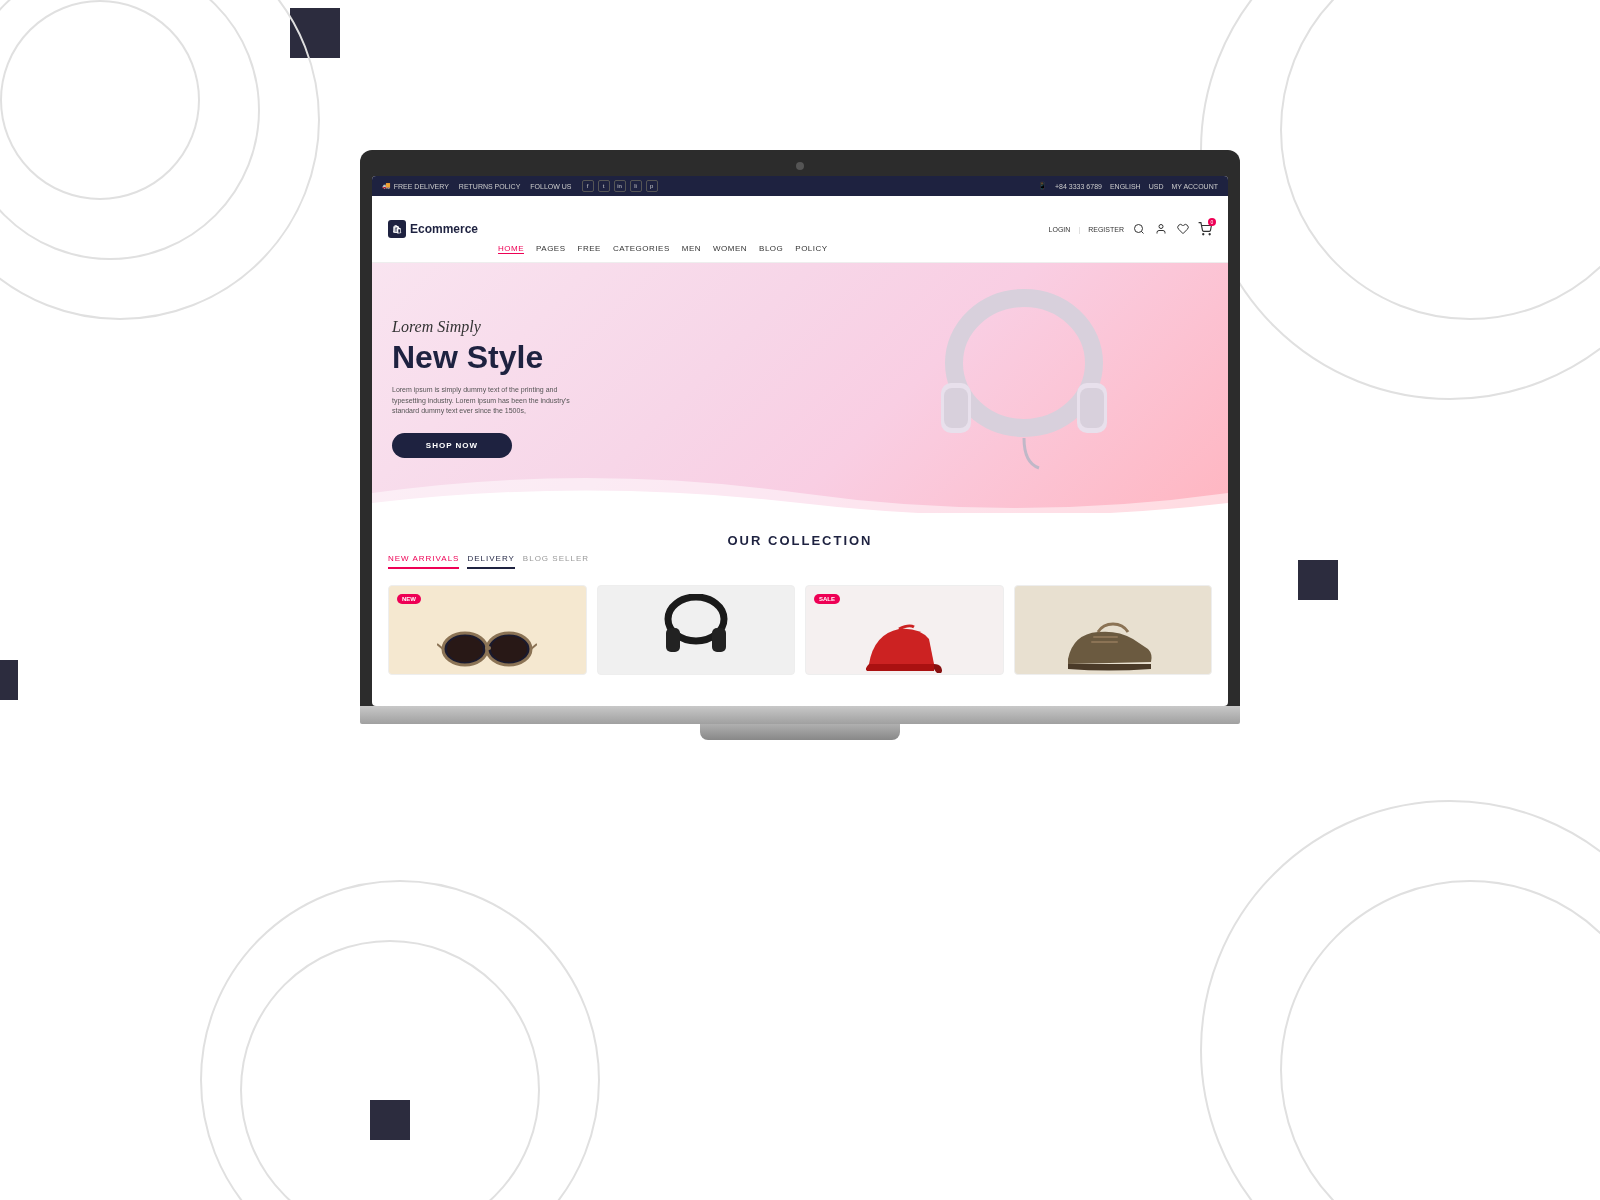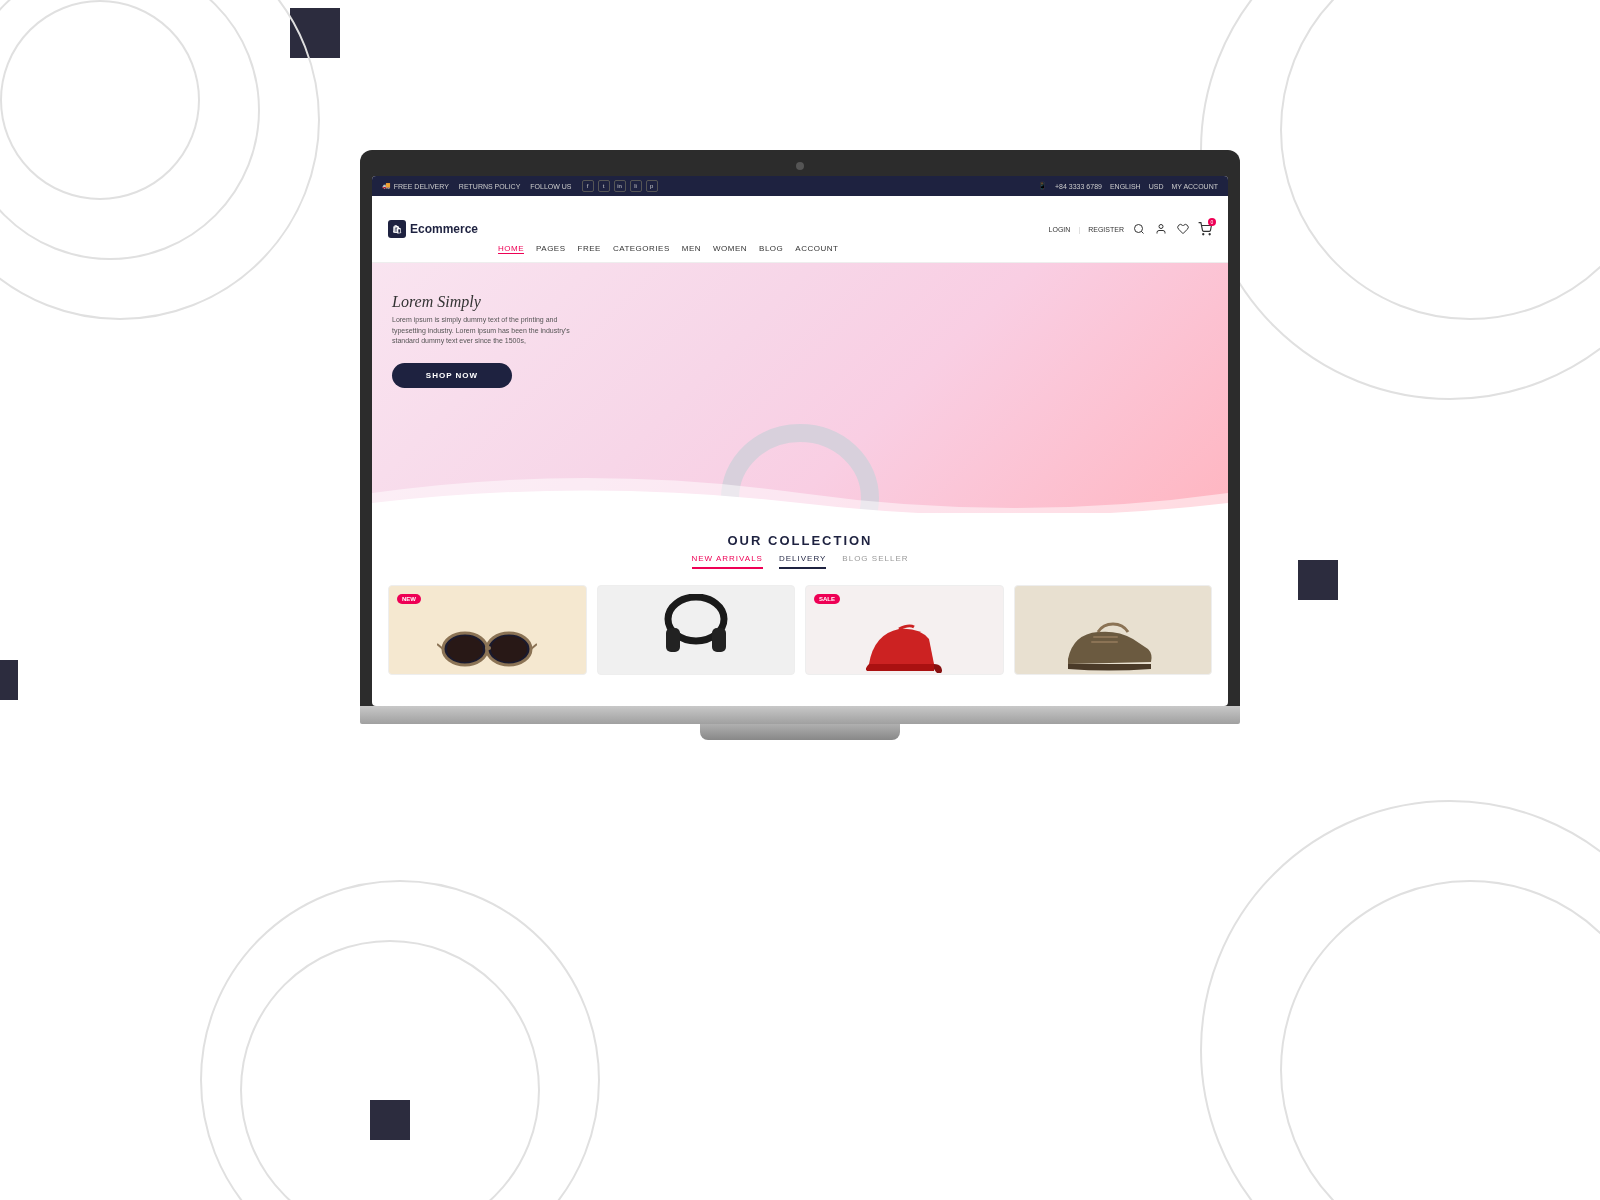--- a/index.html
+++ b/index.html
@@ -235,21 +235,20 @@
       justify-content: center;
     }
 
     
     .site-hero {
       background: linear-gradient(135deg, #f9e4f0 0%, #f7d6e8 40%, #f9cee3 60%, #ffb6c1 100%);
       display: flex;
       position: relative;
       height: 250px;
       overflow: hidden;
-      flex-direction: column;
     }
 
     .hero-left {
       flex: 1;
       padding: 30px 20px;
       display: flex;
       flex-direction: column;
       justify-content: center;
     }
 
@@ -310,22 +309,21 @@
       text-align: center;
       font-size: 13px;
       font-weight: bold;
       letter-spacing: 2px;
       color: #1e2240;
       margin-bottom: 6px;
     }
 
     .collection-tabs {
       display: flex;
-      justify-content: center;
-      gap: 16px;
+      gap: 8px;
       margin-bottom: 16px;
     }
 
     .collection-tab {
       font-size: 8px;
       color: #999;
       cursor: pointer;
       letter-spacing: 1px;
       padding-bottom: 4px;
     }
@@ -432,21 +430,21 @@
           <span>Ecommerce</span>
         </div>
         <div class="nav-links">
           <a class="nav-link active">HOME</a>
           <a class="nav-link">PAGES</a>
           <a class="nav-link">FREE</a>
           <a class="nav-link">CATEGORIES</a>
           <a class="nav-link">MEN</a>
           <a class="nav-link">WOMEN</a>
           <a class="nav-link">BLOG</a>
-          <a class="nav-link">ACCOUNT</a>
+          <a class="nav-link">POLICY</a>
         </div>
         <div class="nav-actions">
           <span class="nav-btn">LOGIN</span>
           <span style="font-size:7px;color:#ccc">|</span>
           <span class="nav-btn">REGISTER</span>
           <div class="nav-icon">
             <svg width="12" height="12" viewBox="0 0 24 24" fill="none" stroke="#333" stroke-width="2">
                 <circle cx="11" cy="11" r="8"></circle>
                 <line x1="21" y1="21" x2="16.65" y2="16.65"></line>
               </svg>
@@ -469,20 +467,21 @@
                 <path d="M1 1h4l2.68 13.39a2 2 0 0 0 2 1.61h9.72a2 2 0 0 0 2-1.61L23 6H6"></path>
               </svg>
             <div class="cart-badge">0</div>
           </div>
         </div>
       </nav>
 
       <div class="site-hero">
         <div class="hero-left">
           <div class="hero-script">Lorem Simply</div>
+          <div class="hero-title">New Style</div>
           <div class="hero-desc">Lorem ipsum is simply dummy text of the printing and typesetting industry. Lorem ipsum has been the industry's standard dummy text ever since the 1500s,</div>
           <button class="hero-btn">SHOP NOW</button>
         </div>
         <div class="hero-right">
 
           <svg width="210" height="210" viewBox="0 0 210 210">
 
             <ellipse cx="105" cy="80" rx="70" ry="65" fill="none" stroke="#d8d0dc" stroke-width="18" stroke-linecap="round"></ellipse>
 
             <rect x="22" y="100" width="30" height="50" rx="10" fill="#e8e0ec"></rect>

